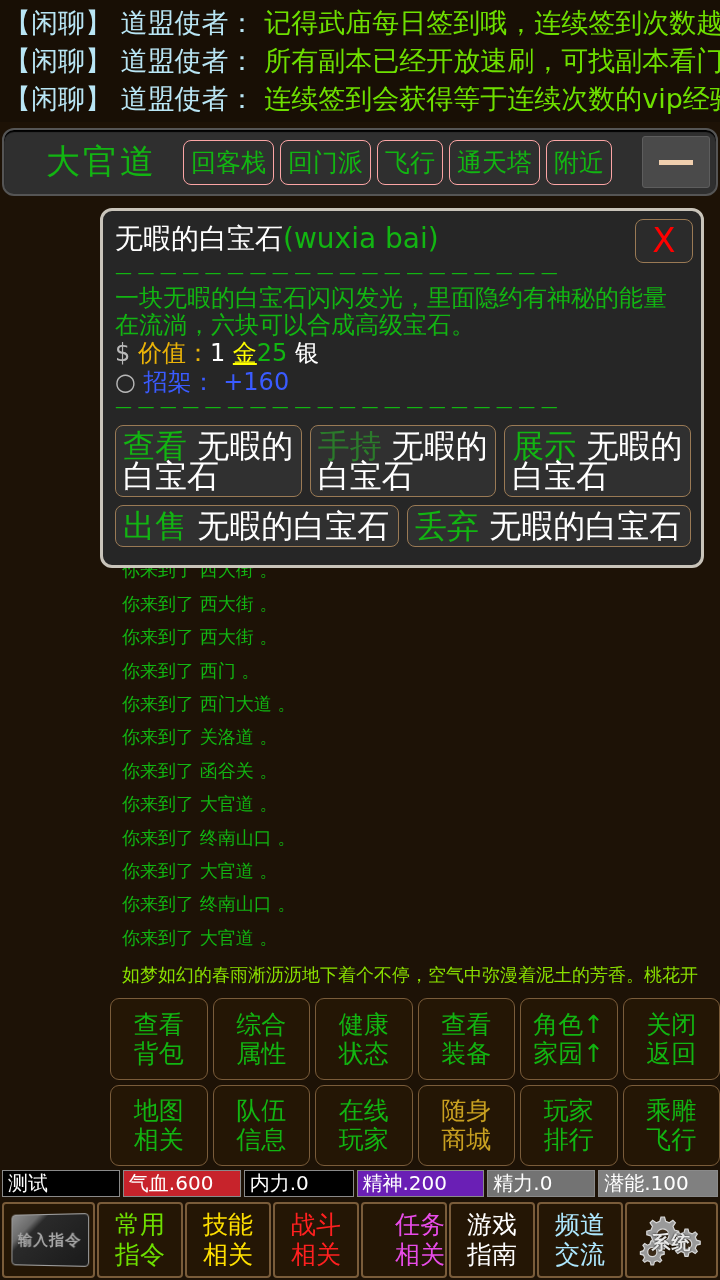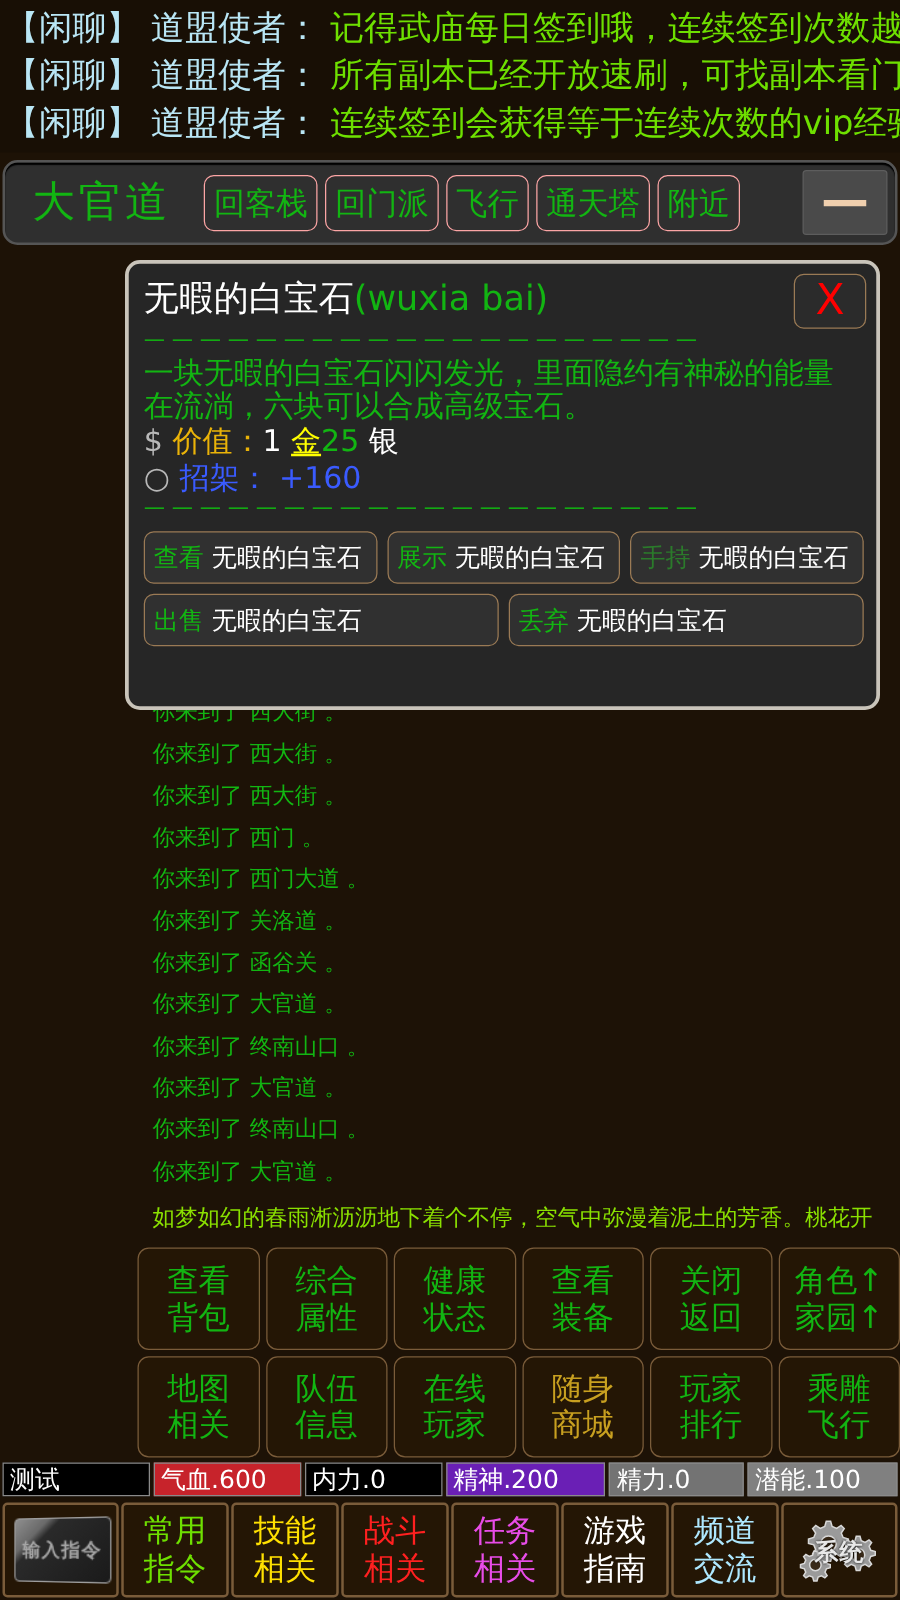--- a/index.html
+++ b/index.html
@@ -25,21 +25,21 @@
   .chat-msg { color: #6ee000; }
 
   
   .navbar-outer {
     position: absolute; left: 2px; top: 128px; width: 716px; height: 68px;
     background: #2f2f2f; border-radius: 12px;
     border: 2px solid #555; box-shadow: 0 2px 1px #000 inset;
     display: flex; align-items: center;
   }
   .nav-title {
-    color: #12b512; font-size: 34px; margin-left: 22px; margin-right: 26px;
+    color: #12b512; font-size: 34px; margin-left: 42px; margin-right: 26px;
     letter-spacing: 3px; white-space: nowrap;
   }
   .nav-btn {
     border: 1px solid #fca5a5; border-radius: 8px;
     color: #12b512; font-size: 25px; padding: 9px 7px; margin-right: 6px;
     background: transparent; white-space: nowrap; line-height: 1;
   }
   .nav-min {
     margin-left: auto; margin-right: 6px; width: 68px; height: 52px;
     background: #4a4a4a; border: 1px solid #5d5d5d; border-radius: 3px;
@@ -91,21 +91,21 @@
   .g-cyan { color: #eab308; }
   .g-white { color: #ffffff; }
   .g-yellow { color: #ffff00; text-decoration: underline; }
   .g-green { color: #12b512; }
   .g-blue { color: #3a5bff; }
 
   .dlg-actions { padding: 6px 10px 0 12px; }
   .act-row { display: flex; gap: 8px; margin-bottom: 8px; }
   .act-btn {
     border: 1px solid #9a7a55; border-radius: 8px; background: #303030;
-    color: #ffffff; font-size: 20px; line-height: 30px; padding: 5px 7px;
+    color: #ffffff; font-size: 32px; line-height: 30px; padding: 5px 7px;
     flex: 1; min-width: 0;
   }
   .act-btn .verb { color: #12b512; }
   .act-btn.muted .verb { color: #2b7a2b; }
 
   
   .cmd-grid {
     position: absolute; left: 110px; top: 998px; width: 610px; height: 168px;
     display: grid; grid-template-columns: repeat(6, 1fr);
     grid-template-rows: repeat(2, 1fr); gap: 5px;
@@ -142,21 +142,21 @@
   }
   .tool {
     flex: 1; margin: 0 1px; border: 2px solid #7a5c3a; border-radius: 4px;
     background: #241605; display: flex; flex-direction: column;
     align-items: center; justify-content: center;
     font-size: 25px; line-height: 30px; white-space: nowrap;
   }
   .tool.c-green  { color: #6ee000; }
   .tool.c-yellow { color: #ffe000; }
   .tool.c-red    { color: #ff2020; }
-  .tool.c-pink   { color: #e84ce8; }
+  .tool.c-pink   { color: #e84ce8; align-items: flex-end; }
   .tool.c-white  { color: #ffffff; }
   .tool.c-cyan   { color: #aee8ff; }
   .tool.icon-tool { flex: 0 0 93px; }
 
   
   .plate {
     width: 78px; height: 52px; border-radius: 4px;
     background: linear-gradient(135deg,#8f8f8f 0%, #6a6a6a 22%, #2a2a2a 30%, #1a1a1a 100%);
     border: 1px solid #9d9d9d; display: flex; align-items: center;
     justify-content: center; transform: perspective(120px) rotateY(-6deg);
@@ -228,22 +228,22 @@
     </div>
     <div class="dlg-rule">— — — — — — — — — — — — — — — — — — — —</div>
     <div class="dlg-desc">一块无暇的白宝石闪闪发光，里面隐约有神秘的能量在流淌，六块可以合成高级宝石。</div>
     <div class="dlg-stat"><span class="g-gray">$</span> <span class="g-cyan">价值：</span><span class="g-white">1</span> <span class="g-yellow">金</span><span class="g-green">25</span> <span class="g-white">银</span></div>
     <div class="dlg-stat"><span class="g-gray">○</span> <span class="g-blue">招架：</span> <span class="g-blue">+160</span></div>
     <div class="dlg-rule">— — — — — — — — — — — — — — — — — — — —</div>
 
     <div class="dlg-actions">
       <div class="act-row">
         <div class="act-btn"><span class="verb">查看</span><span> 无暇的白宝石</span></div>
+        <div class="act-btn muted"><span class="verb">手持</span><span> 无暇的白宝石</span></div>
         <div class="act-btn"><span class="verb">展示</span><span> 无暇的白宝石</span></div>
-        <div class="act-btn muted"><span class="verb">手持</span><span> 无暇的白宝石</span></div>
       </div>
       <div class="act-row">
         <div class="act-btn"><span class="verb">出售</span><span> 无暇的白宝石</span></div>
         <div class="act-btn"><span class="verb">丢弃</span><span> 无暇的白宝石</span></div>
       </div>
     </div>
   </div>
 
   <div class="cmd-grid">
     <div class="cmd-btn">
@@ -256,26 +256,26 @@
       </div>
     <div class="cmd-btn">
         <span>健康</span>
         <span>状态</span>
       </div>
     <div class="cmd-btn">
         <span>查看</span>
         <span>装备</span>
       </div>
     <div class="cmd-btn">
+        <span>角色↑</span>
+        <span>家园↑</span>
+      </div>
+    <div class="cmd-btn">
         <span>关闭</span>
         <span>返回</span>
-      </div>
-    <div class="cmd-btn">
-        <span>角色↑</span>
-        <span>家园↑</span>
       </div>
     <div class="cmd-btn">
         <span>地图</span>
         <span>相关</span>
       </div>
     <div class="cmd-btn">
         <span>队伍</span>
         <span>信息</span>
       </div>
     <div class="cmd-btn">

